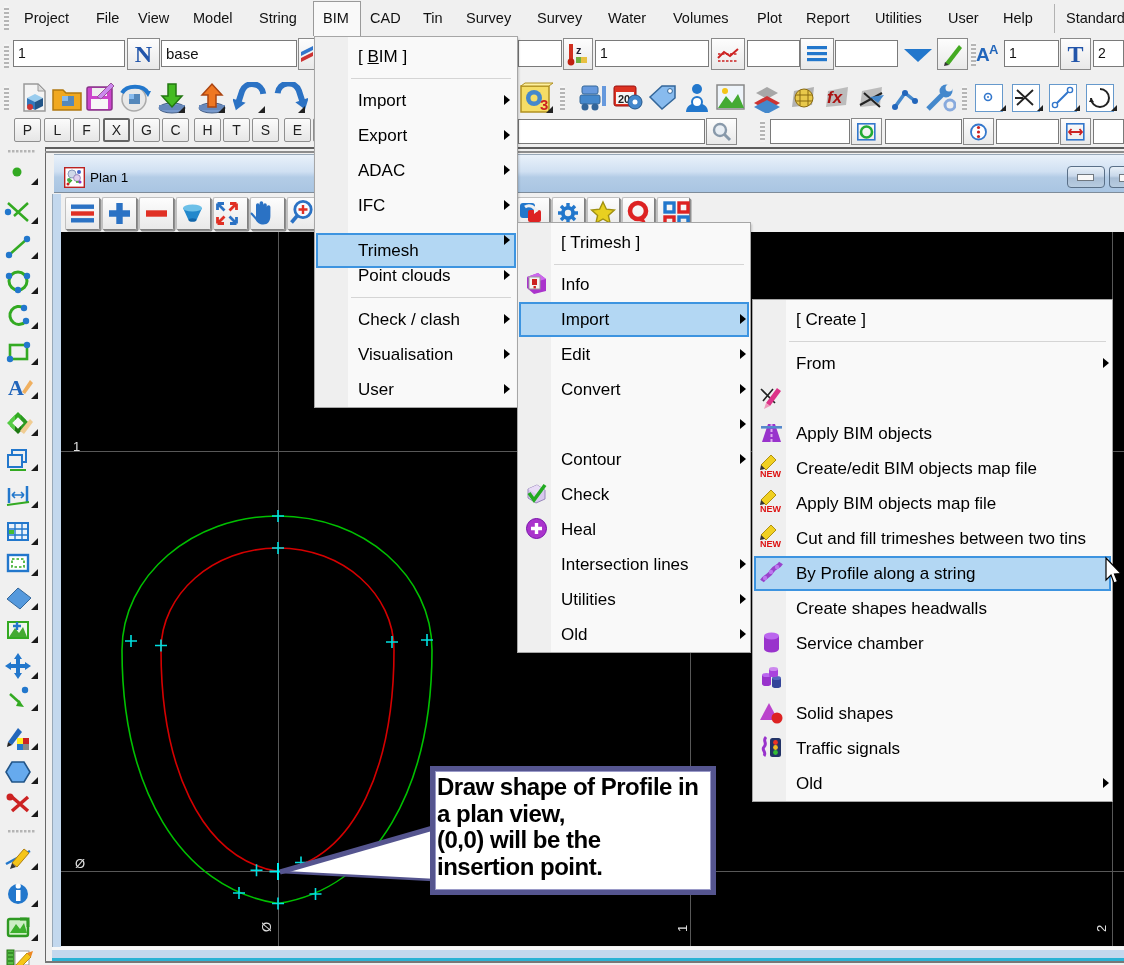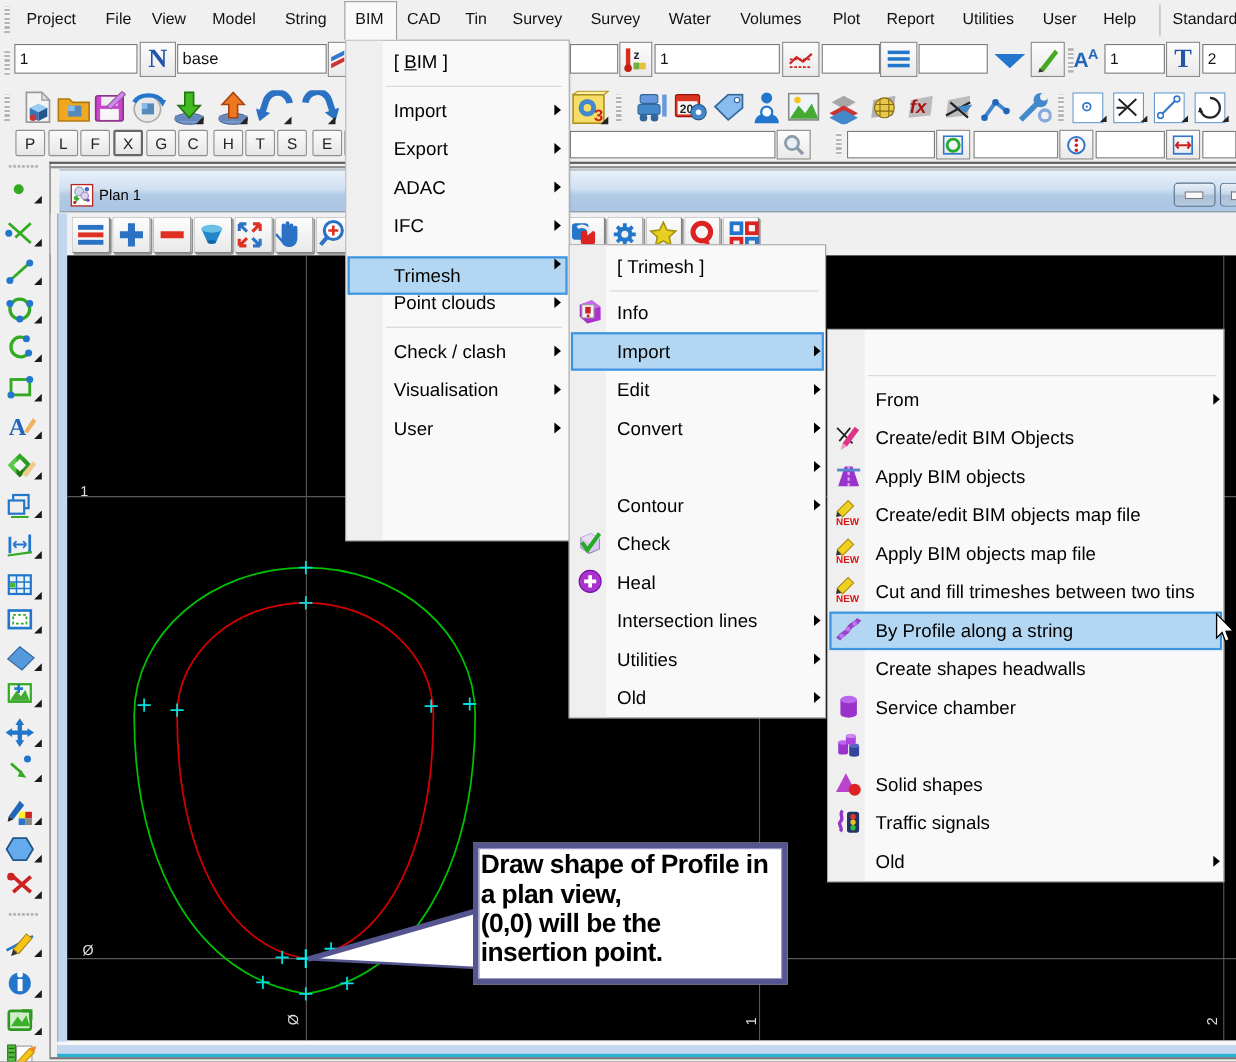--- a/index.html
+++ b/index.html
@@ -606,21 +606,21 @@
 </svg>
 <div class="abs" style="left:430px;top:766px;width:286px;height:129px;background:#fff;z-index:4;
   border:5px solid #55558f;box-shadow:inset 0 0 0 1px #9a9ac8"></div>
 <div class="abs" style="left:437px;top:774px;z-index:5;font-size:24px;font-weight:bold;color:#000;
   line-height:26.5px;letter-spacing:-0.5px;white-space:nowrap">Draw shape of Profile in<br>a plan view,<br>(0,0) will be the<br>insertion point.</div>
 
 <svg class="abs" style="left:1100px;top:556px;z-index:30" width="24" height="30" viewBox="0 0 24 30">
  <path d="M6 2 L6 24 L11 19 L14 27 L17.5 25.5 L14.5 18 L21 17.5 Z" fill="#fff" stroke="#000" stroke-width="1.2"></path>
 </svg>
 
-<div class="menu" style="left:314px;top:36px;width:204px;height:456px">
+<div class="menu" style="left:314px;top:36px;width:204px;height:372px">
  <div class="gut"></div>
  <div class="mitem" style="top:2px">[ <u>B</u>IM ]</div>
  <div class="msep" style="top:41px"></div>
  <div class="mitem" style="top:46px">Import</div>
  <div class="mitem" style="top:81px">Export</div>
  <div class="mitem" style="top:116px">ADAC</div>
  <div class="mitem" style="top:151px">IFC</div>
  <div class="mitem hl" style="top:196px">Trimesh</div>
  <div class="mitem" style="top:221px">Point clouds</div>
  <div class="msep" style="top:260px"></div>
@@ -676,23 +676,23 @@
  </svg>
 
  <svg class="micon" style="top:293px" viewBox="0 0 25 25">
   <circle cx="12.5" cy="12.5" r="10" fill="#aa33cc" stroke="#7711aa"></circle>
   <path d="M12.5 7 v11 M7 12.5 h11" stroke="#fff" stroke-width="3.4"></path>
  </svg>
 </div>
 
 <div class="menu" style="left:752px;top:299px;width:361px;height:503px">
  <div class="gut"></div>
+ <div class="mitem" style="top:2px">[ Create ]</div>
  <div class="msep" style="top:41px"></div>
  <div class="mitem" style="top:46px">From</div>
- <div class="mitem" style="top:81px">Create/edit BIM Objects</div>
  <div class="mitem" style="top:116px">Apply BIM objects</div>
  <div class="mitem" style="top:151px">Create/edit BIM objects map file</div>
  <div class="mitem" style="top:186px">Apply BIM objects map file</div>
  <div class="mitem hl" style="top:256px">By Profile along a string</div>
  <div class="mitem" style="top:221px">Cut and fill trimeshes between two tins</div>
  <div class="mitem" style="top:291px">Create shapes headwalls</div>
  <div class="mitem" style="top:326px">Service chamber</div>
  <div class="mitem" style="top:396px">Solid shapes</div>
  <div class="mitem" style="top:431px">Traffic signals</div>
  <div class="mitem" style="top:466px">Old</div>

